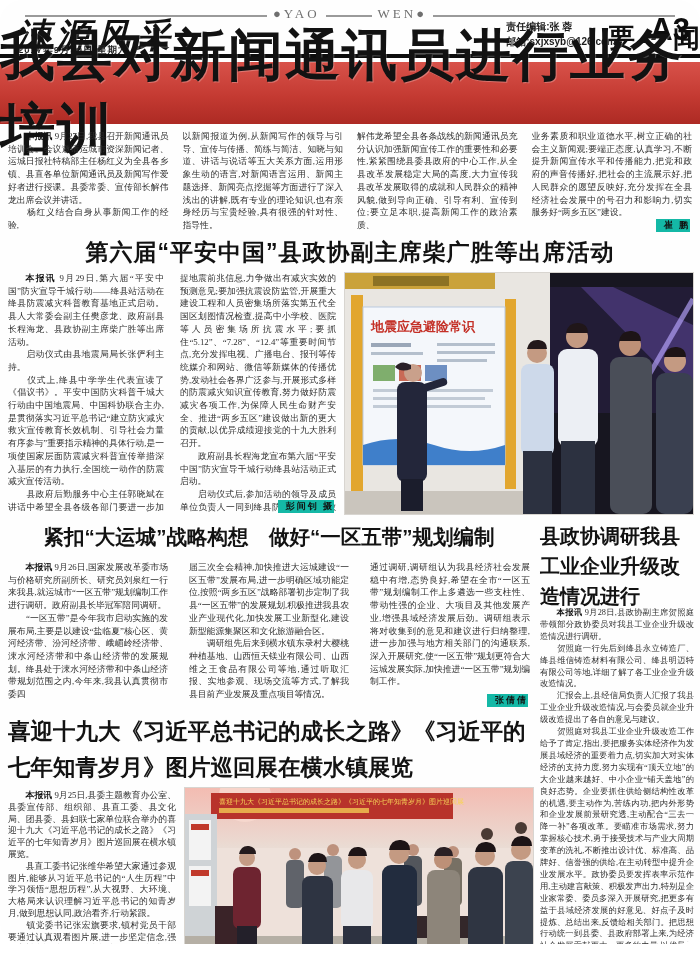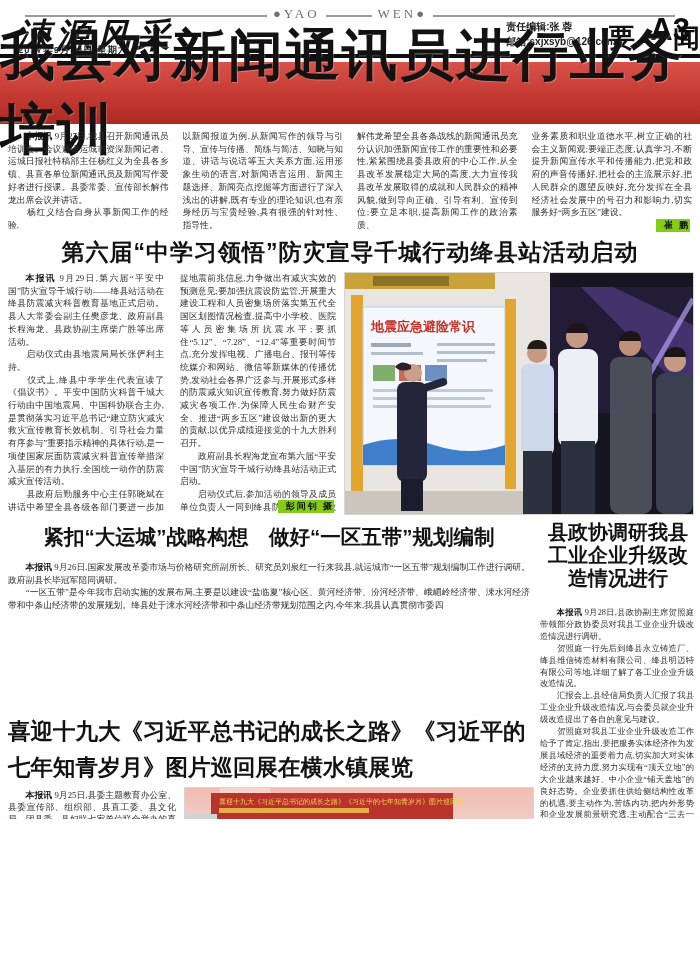--- a/index.html
+++ b/index.html
@@ -1,17 +1,17 @@
 <!DOCTYPE html>
 <html><head>
 <meta charset="utf-8">
 <style>
   html,body{margin:0;padding:0;}
   body{width:700px;height:980px;background:#ffffff;font-family:"Liberation Serif",serif;color:#2a2a2a;}
-  .page{position:relative;width:700px;height:819px;overflow:hidden;background:#fefefe;}
+  .page{position:relative;width:700px;height:944px;overflow:hidden;background:#fefefe;border-radius:22px;}
 
   
   .hdr-line{position:absolute;top:15px;left:25px;width:650px;height:2px;background:#9a9a9a;}
   .pinyin{position:absolute;top:6px;left:0;width:700px;text-align:center;font-size:13px;color:#6f6f6f;letter-spacing:3px;}
   .pinyin span{background:#fefefe;padding:0 6px;}
   .pinyin .gap{display:inline-block;width:34px;}
   .masthead{position:absolute;top:13px;left:16px;font-family:"DejaVu Serif",serif;font-style:italic;font-weight:bold;font-size:34px;letter-spacing:6px;color:#111;}
   .date{position:absolute;top:44px;left:18px;font-size:9.5px;letter-spacing:1px;color:#222;font-family:"Liberation Sans",sans-serif;font-weight:bold;}
   .section-title{position:absolute;top:20px;left:0;width:700px;text-align:right;font-size:27px;font-weight:bold;color:#0f0f0f;}
   .section-title .gap{display:inline-block;width:38px;}
@@ -24,27 +24,27 @@
           background:linear-gradient(180deg,#d8524a 0%,#c43a32 55%,#ad2a24 100%);
           display:flex;align-items:center;justify-content:center;}
   .banner h1{margin:0;font-family:Liberation Sans, sans-serif;font-weight:900;font-size:55px;letter-spacing:2px;color:#121212;text-shadow:1px 1px 0 rgba(255,255,255,.25);}
 
   
   .cols{position:absolute;display:flex;}
   .col{position:relative;overflow:hidden;font-size:8.8px;line-height:12.7px;text-align:justify;color:#2e2e2e;}
   .col p{margin:0;white-space:pre-line;}
   .col p.indent{text-indent:2em;}
   .lede{font-family:"Liberation Sans",sans-serif;font-weight:bold;color:#111;}
-  .byline{position:absolute;right:2px;bottom:0;background:#84cc16;padding-left:8px;font-weight:bold;font-size:9px;color:#111;letter-spacing:2px;}
+  .byline{position:absolute;right:2px;bottom:0;background:#14b8a6;padding-left:8px;font-weight:bold;font-size:9px;color:#111;letter-spacing:2px;}
 
   .h2{position:absolute;font-family:"Liberation Sans",sans-serif;font-weight:900;color:#121212;text-align:center;margin:0;}
   #headline2{top:237px;left:0;width:700px;font-size:23px;letter-spacing:1px;}
   #headline3{top:523px;left:8px;width:522px;font-size:20.5px;}
   #headline4{top:714px;left:8px;width:524px;font-size:22.5px;line-height:36px;text-align:left;}
-  #right-title{top:521px;left:540px;width:156px;font-size:20px;line-height:23px;text-align:center;}
+  #right-title{top:521px;left:540px;width:156px;font-size:20px;line-height:30px;text-align:left;}
 
   
   #art1-cols{top:130px;left:8px;width:684px;gap:14px;}
   #art1-cols .col{flex:1;height:102px;}
   
   #art2-cols{top:272px;left:8px;width:328px;gap:16px;}
   #art2-cols .col{width:160px;height:241px;}
   
   #art3-cols{top:561px;left:8px;width:522px;gap:21px;}
   #art3-cols .col{flex:1;height:146px;}
@@ -93,21 +93,21 @@
     </div>
     <div class="col">
       <p><span>解伟龙希望全县各条战线的新闻通讯员充分认识加强新闻宣传工作的重要性和必要性,紧紧围绕县委县政府的中心工作,从全县改革发展稳定大局的高度,大力宣传我县改革发展取得的成就和人民群众的精神风貌,做到导向正确、引导有利、宣传到位;要立足本职,提高新闻工作的政治素质、</span></p>
     </div>
     <div class="col">
       <p><span>业务素质和职业道德水平,树立正确的社会主义新闻观;要端正态度,认真学习,不断提升新闻宣传水平和传播能力,把党和政府的声音传播好,把社会的主流展示好,把人民群众的愿望反映好,充分发挥在全县经济社会发展中的号召力和影响力,切实服务好“两乡五区”建设。</span></p>
       <span class="byline">崔 鹏</span>
     </div>
   </div>
 
-  <h2 class="h2" id="headline2">第六届“中学习领悟”防灾宣导千城行动绛县站活动启动</h2>
+  <h2 class="h2" id="headline2">第六届“平安中国”县政协副主席柴广胜等出席活动</h2>
   <div class="cols" id="art2-cols">
     <div class="col">
       <p class="indent"><b class="lede">本报讯</b><span> 9月29日,第六届“平安中国”防灾宣导千城行动——绛县站活动在绛县防震减灾科普教育基地正式启动。县人大常委会副主任樊彦龙、政府副县长程海龙、县政协副主席柴广胜等出席活动。
 　　启动仪式由县地震局局长张俨利主持。
 　　仪式上,绛县中学学生代表宣读了《倡议书》。平安中国防灾科普千城大行动由中国地震局、中国科协联合主办,是贯彻落实习近平总书记“建立防灾减灾救灾宣传教育长效机制、引导社会力量有序参与”重要指示精神的具体行动,是一项使国家层面防震减灾科普宣传举措深入基层的有力执行,全国统一动作的防震减灾宣传活动。
 　　县政府后勤服务中心主任郭晓斌在讲话中希望全县各级各部门要进一步加强震情值班值守、监视跟踪和分析研判,立足防大震、救大灾,强化群测群防管理,努力捕</span></p>
     </div>
     <div class="col">
       <p><span>捉地震前兆信息,力争做出有减灾实效的预测意见;要加强抗震设防监管,开展重大建设工程和人员密集场所落实第五代全国区划图情况检查,提高中小学校、医院等人员密集场所抗震水平;要抓住“5.12”、“7.28”、“12.4”等重要时间节点,充分发挥电视、广播电台、报刊等传统媒介和网站、微信等新媒体的传播优势,发动社会各界广泛参与,开展形式多样的防震减灾知识宣传教育,努力做好防震减灾各项工作,为保障人民生命财产安全、推进“两乡五区”建设做出新的更大的贡献,以优异成绩迎接党的十九大胜利召开。
 　　政府副县长程海龙宣布第六届“平安中国”防灾宣导千城行动绛县站活动正式启动。
@@ -172,20 +172,28 @@
         <rect x="311" y="100" width="37" height="141" rx="9" fill="#3a4050"></rect>
       </g>
     </svg>
   </div>
 
   <h2 class="h2" id="headline3">紧扣“大运城”战略构想　做好“一区五带”规划编制</h2>
   <div class="cols" id="art3-cols">
     <div class="col">
       <p class="indent"><b class="lede">本报讯</b><span> 9月26日,国家发展改革委市场与价格研究所副所长、研究员刘泉红一行来我县,就运城市“一区五带”规划编制工作进行调研。政府副县长毕冠军陪同调研。
 　　“一区五带”是今年我市启动实施的发展布局,主要是以建设“盐临夏”核心区、黄河经济带、汾河经济带、峨嵋岭经济带、涑水河经济带和中条山经济带的发展规划。绛县处于涑水河经济带和中条山经济带规划范围之内,今年来,我县认真贯彻市委四</span></p>
+    </div>
+    <div class="col">
+      <p><span>届三次全会精神,加快推进大运城建设“一区五带”发展布局,进一步明确区域功能定位,按照“两乡五区”战略部署初步定制了我县“一区五带”的发展规划,积极推进我县农业产业现代化,加快发展工业新型化,建设新型能源集聚区和文化旅游融合区。
+　　调研组先后来到横水镇东录村大樱桃种植基地、山西恒天镁业有限公司、山西维之王食品有限公司等地,通过听取汇报、实地参观、现场交流等方式,了解我县目前产业发展及重点项目等情况。</span></p>
+    </div>
+    <div class="col">
+      <p><span>通过调研,调研组认为我县经济社会发展稳中有增,态势良好,希望在全市“一区五带”规划编制工作上多遴选一些支柱性、带动性强的企业、大项目及其他发展产业,增强县域经济发展后劲。调研组表示将对收集到的意见和建议进行归纳整理,进一步加强与地方相关部门的沟通联系,深入开展研究,使“一区五带”规划更符合大运城发展实际,加快推进“一区五带”规划编制工作。</span></p>
+      <span class="byline">张倩倩</span>
     </div>
   </div>
 
   <h2 class="h2" id="right-title">县政协调研我县工业企业升级改造情况进行</h2>
   <div class="col" id="right-body" style="position:absolute;">
     <p class="indent"><b class="lede">本报讯</b><span> 9月28日,县政协副主席贺照庭带领部分政协委员对我县工业企业升级改造情况进行调研。
 　　贺照庭一行先后到绛县永立铸造厂、绛县维信铸造材料有限公司、绛县明迈特有限公司等地,详细了解了各工业企业升级改造情况。
 　　汇报会上,县经信局负责人汇报了我县工业企业升级改造情况,与会委员就企业升级改造提出了各自的意见与建议。
 　　贺照庭对我县工业企业升级改造工作给予了肯定,指出,要把服务实体经济作为发展县域经济的重要着力点,切实加大对实体经济的支持力度,努力实现有“顶天立地”的大企业越来越好、中小企业“铺天盖地”的良好态势。企业要抓住供给侧结构性改革的机遇,要主动作为,苦练内功,把内外形势和企业发展前景研究透,主动配合“三去一降一补”各项改革。要瞄准市场需求,努力掌握核心技术,勇于接受技术与产业大周期变革的洗礼,不断推出设计优、标准高、品牌好、信誉强的供给,在主动转型中提升企业发展水平。政协委员要发挥表率示范作用,主动建言献策、积极发声出力,特别是企业家常委、委员多深入开展研究,把更多有益于县域经济发展的好意见、好点子及时提炼、总结出来,反馈给相关部门。把思想行动统一到县委、县政府部署上来,为经济社会发展贡献更大、更多的力量,以优异的成绩迎接党的十九大胜利召开。</span></p>
     <span class="byline">宁 芳</span>

